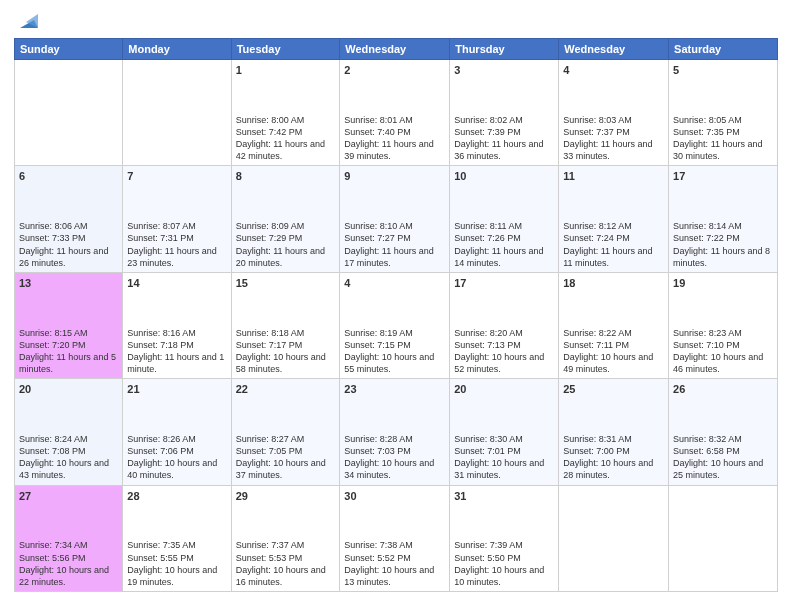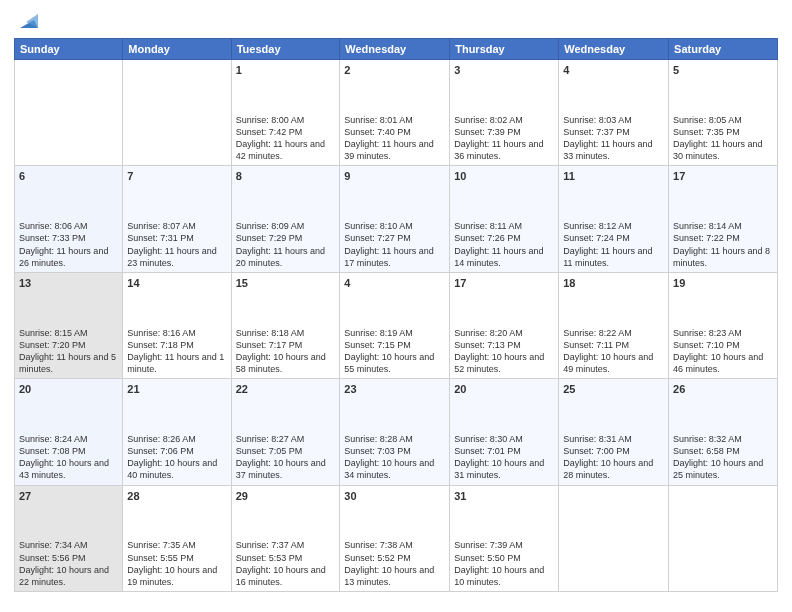--- a/index.html
+++ b/index.html
@@ -93,21 +93,21 @@
       min-height: 70px;
       height: 70px;
       background: #fff;
       color: #333;
       line-height: 1.35;
     }
     .calendar tbody tr:nth-child(even) td {
       background: #f5f8ff;
     }
     .calendar tbody tr td:nth-child(1) {
-      background: #e5e5e5;
+      background: #f0abfc;
     }
     .calendar tbody tr:nth-child(even) td:nth-child(1) {
       background: #f0f4fc;
     }
     .day-number {
       font-weight: bold;
       font-size: 11px;
       display: block;
       margin-bottom: 1px;
     }

